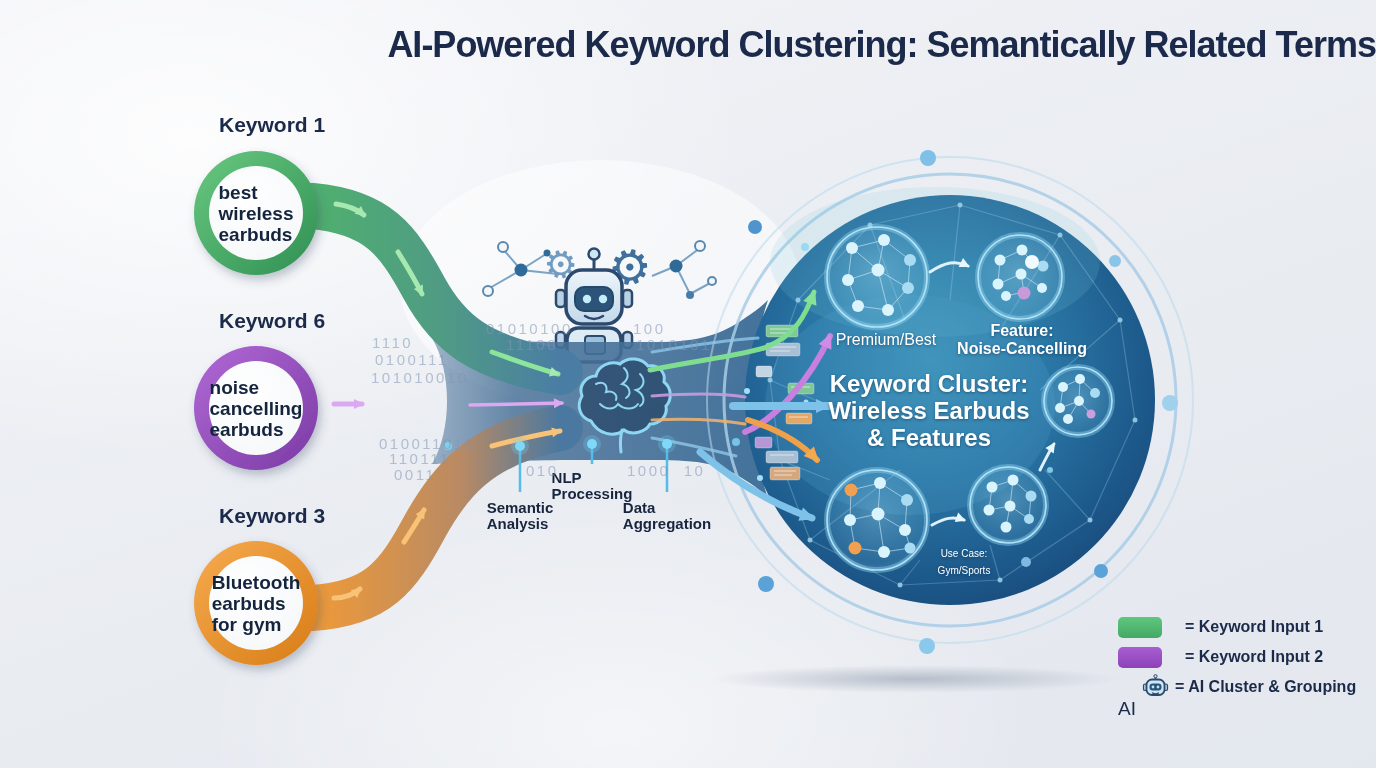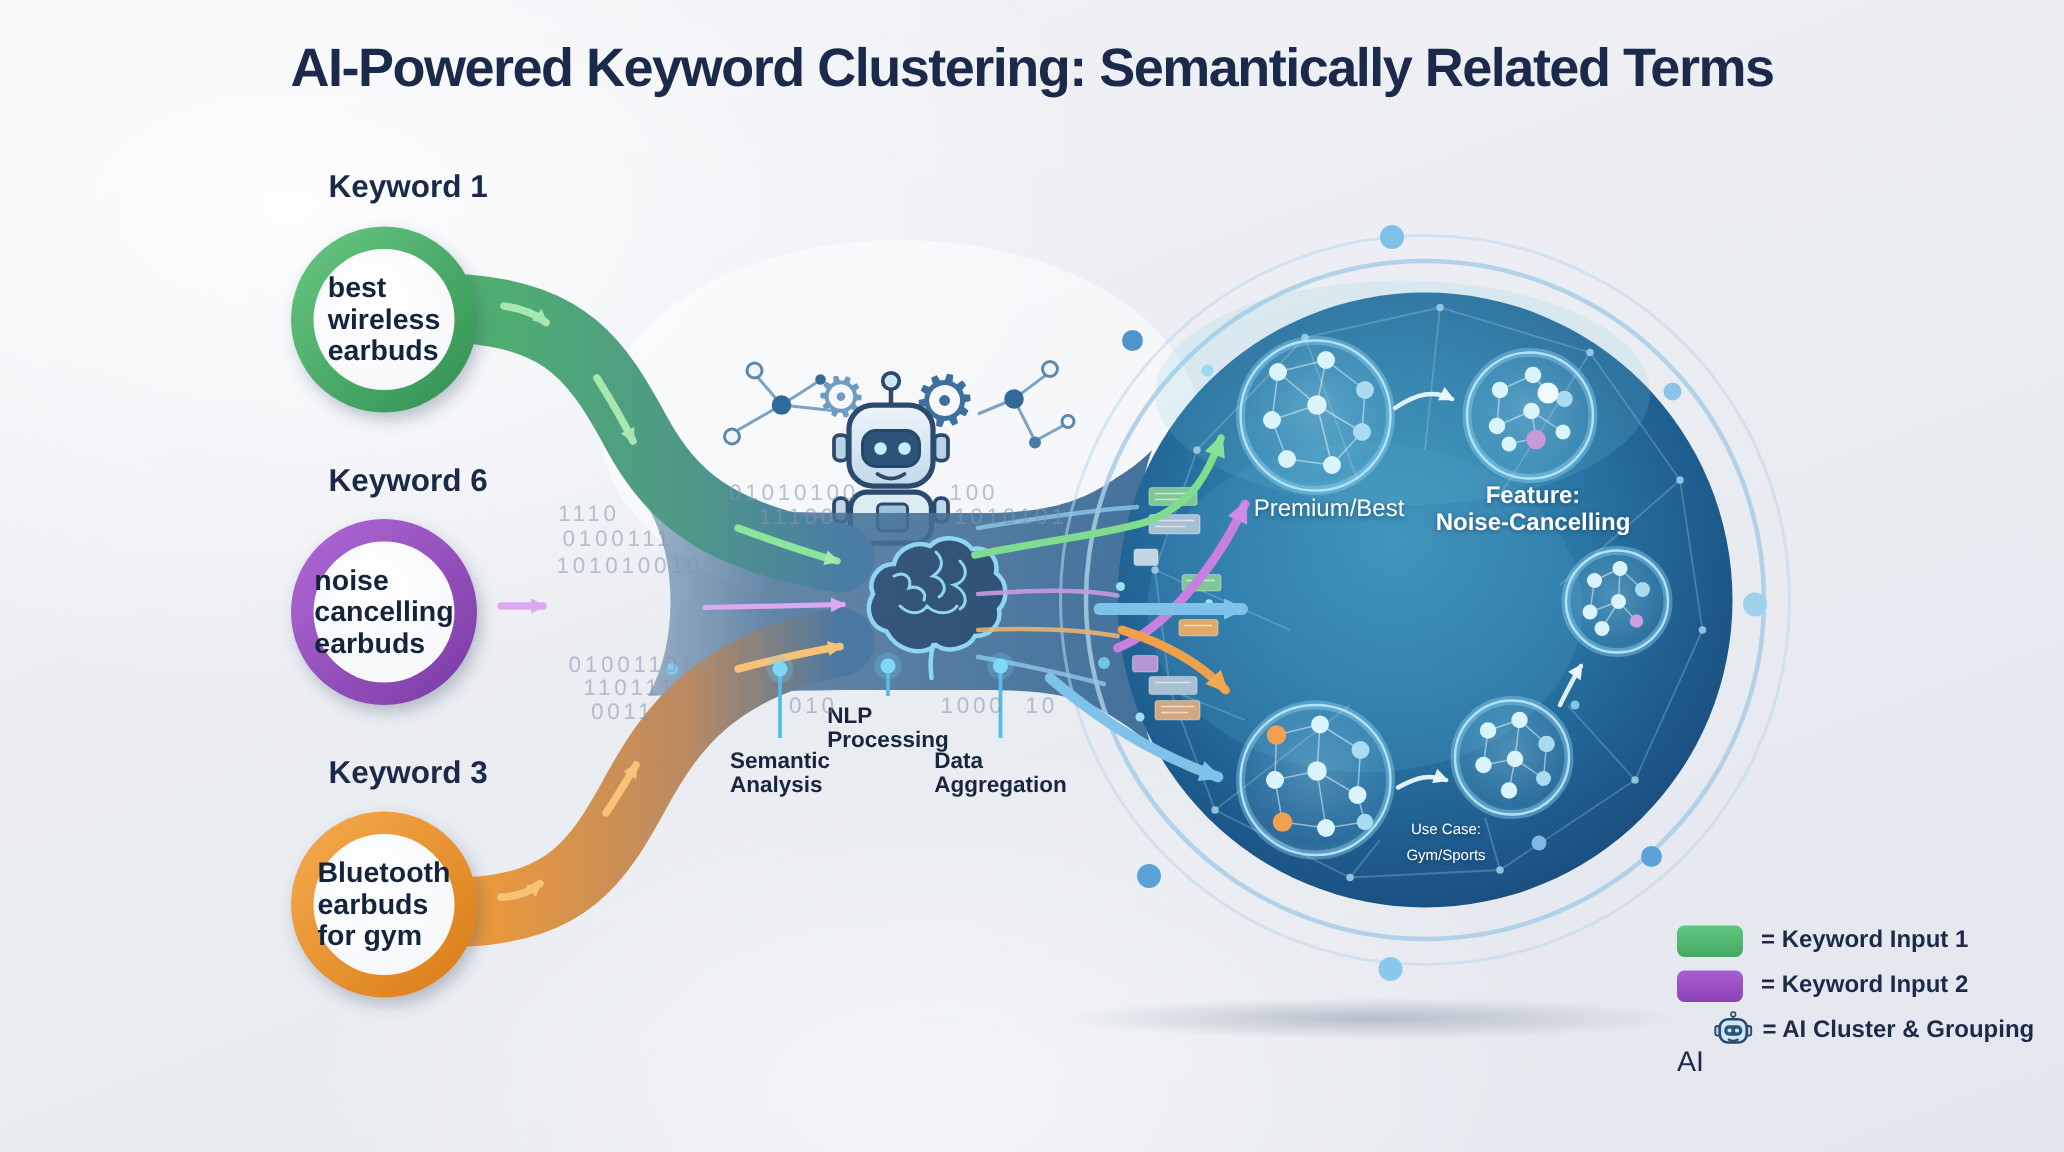--- a/index.html
+++ b/index.html
@@ -5,36 +5,36 @@
   html,body{margin:0;padding:0;}
   .stage{
     position:relative;width:1376px;height:768px;overflow:hidden;
     font-family:"Liberation Sans","DejaVu Sans",sans-serif;
     background:
       radial-gradient(ellipse 900px 520px at 14% 18%, rgba(255,255,255,.85), rgba(255,255,255,0) 62%),
       radial-gradient(ellipse 700px 400px at 45% 95%, rgba(255,255,255,.55), rgba(255,255,255,0) 60%),
       linear-gradient(160deg,#f2f3f7 0%,#e9ecf1 55%,#e3e7ee 100%);
   }
   .abs{position:absolute;}
-  .title{left:0;top:24px;width:100%;text-align:center;font-size:36px;font-weight:700;
+  .title{left:0;top:24px;width:100%;text-align:right;font-size:36px;font-weight:700;
     color:#1b2a4a;letter-spacing:-1px;}
   .kw-label{font-size:21px;font-weight:700;color:#1b2a49;}
   .kw-term{transform:translateX(-50%);text-align:left;white-space:pre-line;
     font-size:19px;font-weight:700;color:#15243d;line-height:21px;}
   .callout{transform:translateX(-50%);white-space:pre-line;
     font-size:15px;font-weight:700;color:#17253e;line-height:16px;}
   .cl-label{transform:translateX(-50%);text-align:center;white-space:pre-line;color:#fff;
     text-shadow:0 1px 3px rgba(10,40,70,.5);}
   .cl-premium{font-size:16px;font-weight:500;}
   .cl-feature{font-size:16px;font-weight:700;line-height:18px;}
   .cl-title{font-size:24px;font-weight:700;line-height:27px;}
   .cl-usecase{font-size:10px;font-weight:500;line-height:17px;}
   .bin{font-size:15px;font-weight:500;letter-spacing:2.5px;color:rgba(128,150,180,.55);white-space:pre;}
   .legend{left:1118px;top:612px;}
-  .lg-row{display:flex;align-items:center;height:30px;gap:12px;}
+  .lg-row{display:flex;align-items:center;height:30px;gap:23px;}
   .sw{width:44px;height:21px;border-radius:5px;flex:0 0 auto;}
   .sw0{background:linear-gradient(180deg,#5fc77e,#43a865);}
   .sw1{background:linear-gradient(180deg,#a75fd0,#8e41b8);}
   .sw2{background:linear-gradient(180deg,#f8a849,#ef8e25);}
   .lg-label{font-size:16px;font-weight:600;color:#1c2a4a;white-space:nowrap;}
   .ai-prefix{font-size:19px;font-weight:400;color:#1c2a4a;margin-top:44px;}
 </style>
 </head>
 <body>
 
@@ -470,20 +470,23 @@
 <div class="abs callout" style="left:520px;top:500px">Semantic
 Analysis</div>
 <div class="abs callout" style="left:592px;top:470px">NLP
 Processing</div>
 <div class="abs callout" style="left:667px;top:500px">Data
 Aggregation</div>
 
 <div class="abs cl-label cl-premium" style="left:886px;top:331px">Premium/Best</div>
 <div class="abs cl-label cl-feature" style="left:1022px;top:322px">Feature:
 Noise-Cancelling</div>
+<div class="abs cl-label cl-title" style="left:929px;top:370px">Keyword Cluster:
+Wireless Earbuds
+&amp; Features</div>
 <div class="abs cl-label cl-usecase" style="left:964px;top:545px">Use Case:
 Gym/Sports</div>
 
 <span class="abs bin" style="left:372px;top:334px">1110</span>
 <span class="abs bin" style="left:375px;top:351px">0100111</span>
 <span class="abs bin" style="left:371px;top:369px">101010010</span>
 <span class="abs bin" style="left:486px;top:320px">01010100</span>
 <span class="abs bin" style="left:506px;top:336px">11100</span>
 <span class="abs bin" style="left:633px;top:320px">100</span>
 <span class="abs bin" style="left:636px;top:336px">1010101</span>

